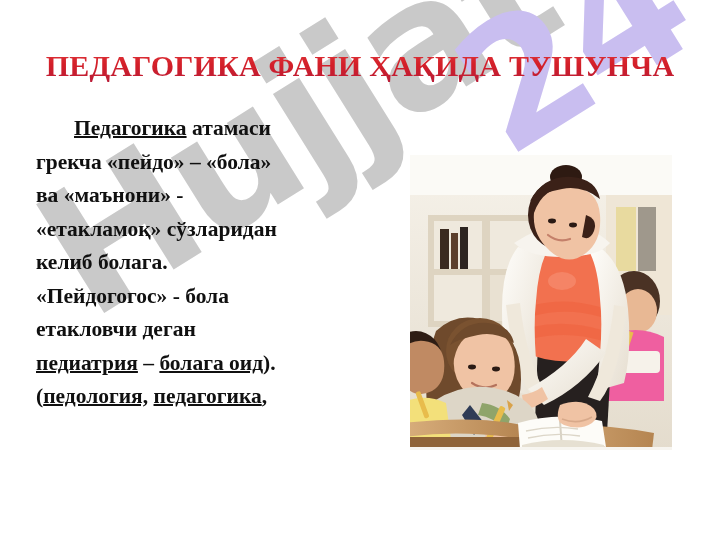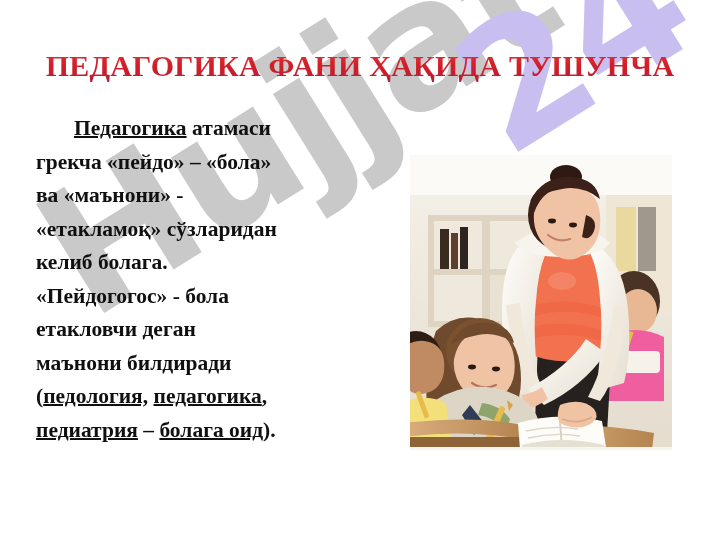--- a/index.html
+++ b/index.html
@@ -124,23 +124,22 @@
   <div id="title" style="color: rgb(212, 31, 40);">ПЕДАГОГИКА ФАНИ  ҲАҚИДА ТУШУНЧА</div>
 
   <div id="body-text">
       <div class="line"><span class="indent"></span><u>Педагогика</u><span>  атамаси</span></div>
       <div class="line"><span>грекча «пейдо» – «бола»</span></div>
       <div class="line"><span>ва «маънони» -</span></div>
       <div class="line"><span>«етакламоқ» сўзларидан</span></div>
       <div class="line"><span>келиб болага.</span></div>
       <div class="line"><span>«Пейдогогос» - бола</span></div>
       <div class="line"><span>етакловчи деган</span></div>
-      <div class="line"><span>маънони билдиради</span></div>
+      <div class="line"><u>педиатрия</u><span> – </span><u>болага оид</u><span>).</span></div>
       <div class="line"><span>(</span><u>педология,</u><span> </span><u>педагогика</u><span>,</span></div>
-      <div class="line"><u>педиатрия</u><span> – </span><u>болага оид</u><span>).</span></div>
     </div>
 
   <div id="photo">
     <svg width="262" height="295" viewBox="0 0 262 295" xmlns="http://www.w3.org/2000/svg" aria-hidden="true">
       <defs>
         <linearGradient id="wallg" x1="0" y1="0" x2="0" y2="1">
           <stop offset="0" stop-color="#f6f2ea"></stop>
           <stop offset="1" stop-color="#e4dccd"></stop>
         </linearGradient>
         <linearGradient id="cardg" x1="0" y1="0" x2="1" y2="1">

